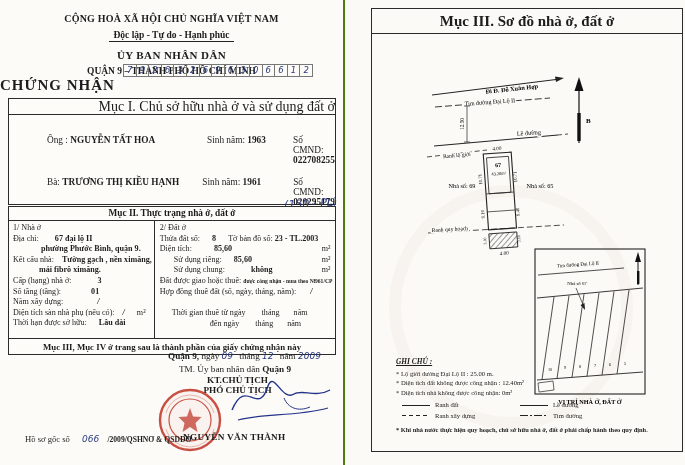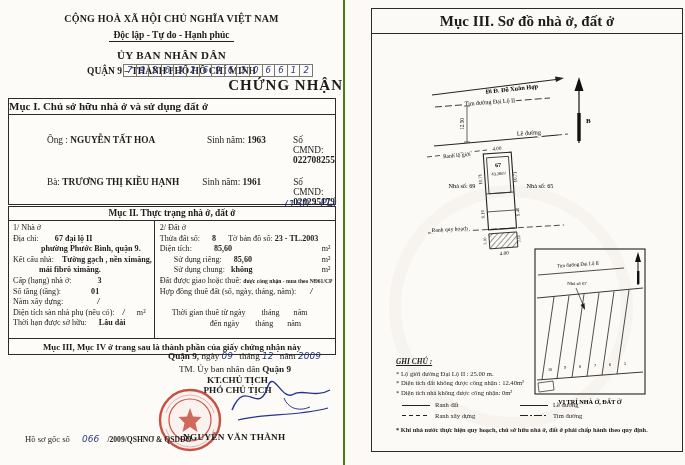--- a/index.html
+++ b/index.html
@@ -12,25 +12,25 @@
 
   
   .hdr{position:absolute;left:0;top:13px;width:343px;text-align:center;}
   .hdr-country{font-size:10px;font-weight:bold;letter-spacing:.2px;}
   .hdr-motto{display:inline-block;font-size:9.5px;font-weight:bold;border-bottom:1px solid #222;padding:0 4px 1px;margin-top:2px;}
   .hdr-committee{font-size:11px;font-weight:bold;margin-top:7px;letter-spacing:.4px;}
   .hdr-district{font-size:9.5px;font-weight:bold;margin-top:5px;}
   .serial{position:absolute;left:123px;top:64px;display:flex;}
   .serial .digit{width:11.6px;height:11px;border:1px solid #777;border-left:none;font:italic 8.5px "DejaVu Sans",sans-serif;color:#2a3a7d;text-align:center;line-height:11px;}
   .serial .digit:first-child{border-left:1px solid #777;}
-  .cert-title{position:absolute;left:0;top:77px;width:343px;text-align:right;font-size:15px;font-weight:bold;letter-spacing:1px;}
+  .cert-title{position:absolute;left:0;top:77px;width:343px;text-align:left;font-size:15px;font-weight:bold;letter-spacing:1px;}
 
   
   .box1{position:absolute;left:8px;top:98px;width:326px;height:105px;border:1.5px solid #2b2b2b;background:#fdfcf9;}
-  .box1-title{height:15px;border-bottom:1px solid #2b2b2b;text-align:left;font-size:11px;font-weight:bold;line-height:15px;}
+  .box1-title{height:15px;border-bottom:1px solid #2b2b2b;text-align:right;font-size:14px;font-weight:normal;line-height:15px;}
   .owner-row{padding-left:38px;font-size:9.3px;display:flex;}
   .owner-row.first{margin-top:20px;}
   .owner-row.second{margin-top:12px;gap:16px;}
   .oc1{width:160px;}.oc2{width:86px;}.oc3{flex:1;}
   .v{font-weight:bold;}
   .lbl{font-weight:normal;}
 
   .box2{position:absolute;left:8px;top:206px;width:326px;height:147px;border:1.5px solid #2b2b2b;background:#fdfcf9;}
   .box2-title{height:13px;border-bottom:1px solid #2b2b2b;text-align:center;font-size:9.3px;font-weight:bold;line-height:13px;}
   .cols{display:flex;height:117px;}
@@ -131,21 +131,21 @@
           <div class="ln"><span class="lbl">Số tầng (tầng):</span><span class="v" style="margin-left:30px">01</span></div>
           <div class="ln"><span class="lbl">Năm xây dựng:</span><span class="v" style="margin-left:34px;font-style:italic">/</span></div>
           <div class="ln"><span class="lbl">Diện tích sàn nhà phụ (nếu có):</span><span class="v" style="margin-left:8px;font-style:italic">/</span><span class="lbl" style="margin-left:12px">m²</span></div>
           <div class="ln"><span class="lbl">Thời hạn được sở hữu:</span><span class="v" style="margin-left:12px">Lâu dài</span></div>
         </div>
         <div class="col-right">
           <div class="ln">2/ Đất ở</div>
           <div class="ln"><span class="lbl">Thửa đất số:</span><span class="v" style="margin-left:12px">8</span><span class="lbl" style="margin-left:12px">Tờ bản đồ số:</span> <span class="v">23 - TL.2003</span></div>
           <div class="ln"><span class="lbl">Diện tích:</span><span class="v" style="margin-left:22px">85,60</span><span class="lbl" style="float:right;margin-right:2px">m²</span></div>
           <div class="ln" style="padding-left:14px"><span class="lbl">Sử dụng riêng:</span><span class="v" style="margin-left:12px">85,60</span><span class="lbl" style="float:right;margin-right:2px">m²</span></div>
-          <div class="ln" style="padding-left:14px"><span class="lbl">Sử dụng chung:</span><span class="v" style="margin-left:6px">không</span><span class="lbl" style="float:right;margin-right:2px">m²</span></div>
+          <div class="ln" style="padding-left:14px"><span class="lbl">Sử dụng chung:</span><span class="v" style="margin-left:26px">không</span><span class="lbl" style="float:right;margin-right:2px">m²</span></div>
           <div class="ln"><span class="lbl">Đất được giao hoặc thuê:</span> <span class="grant-v">được công nhận - mua theo NĐ61/CP</span></div>
           <div class="ln"><span class="lbl">Hợp đồng thuê đất (số, ngày, tháng, năm):</span><span class="v" style="margin-left:14px;font-style:italic">/</span></div>
           <div style="height:11px"></div>
           <div class="ln" style="padding-left:12px"><span class="lbl">Thời gian thuê từ ngày</span><span class="lbl" style="margin-left:16px">tháng</span><span class="lbl" style="margin-left:14px">năm</span></div>
           <div class="ln" style="padding-left:50px"><span class="lbl">đến ngày</span><span class="lbl" style="margin-left:16px">tháng</span><span class="lbl" style="margin-left:14px">năm</span></div>
         </div>
       </div>
       <div class="box2-footer">Mục III, Mục IV ở trang sau là thành phần của giấy chứng nhận này</div>
     </div>
 

